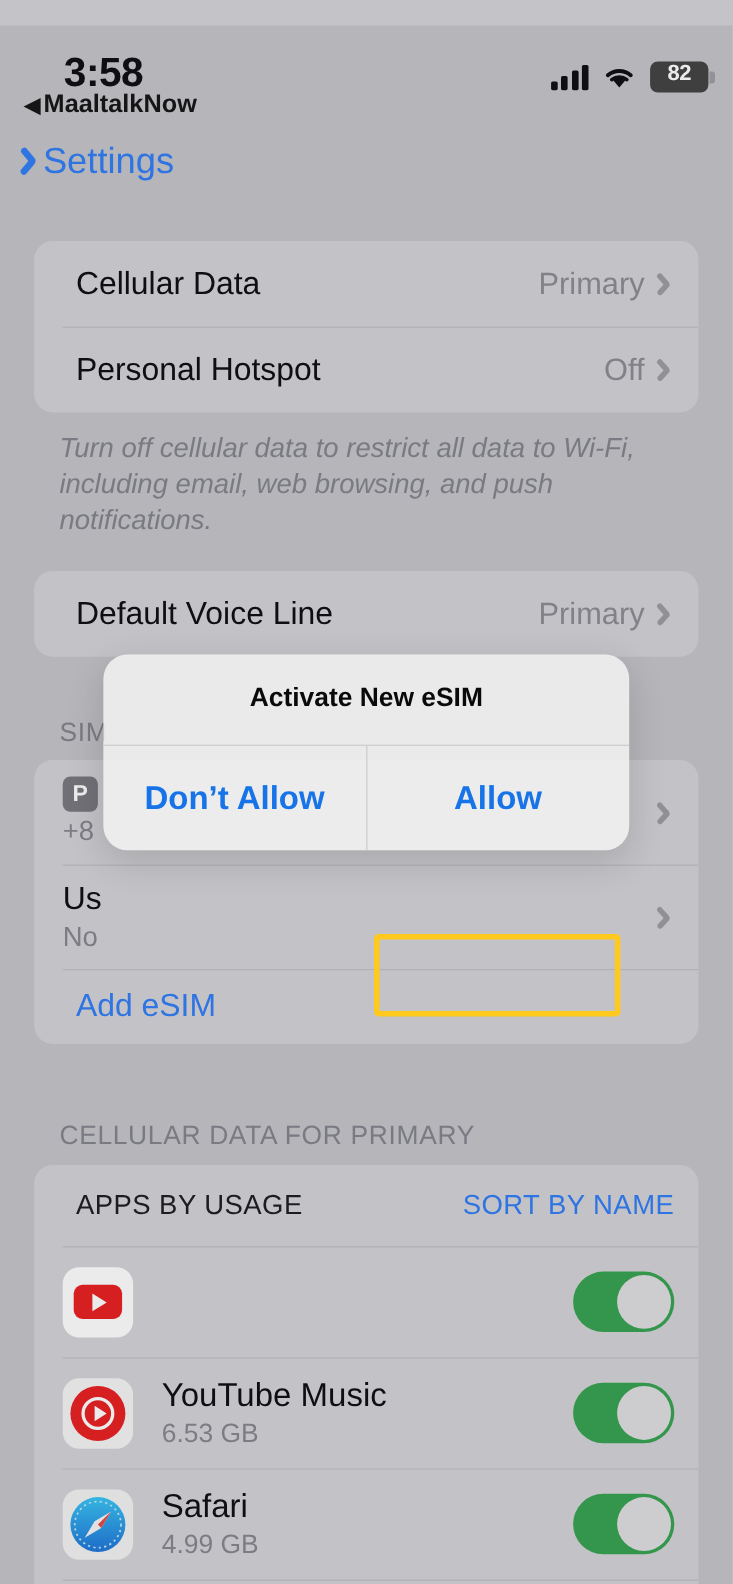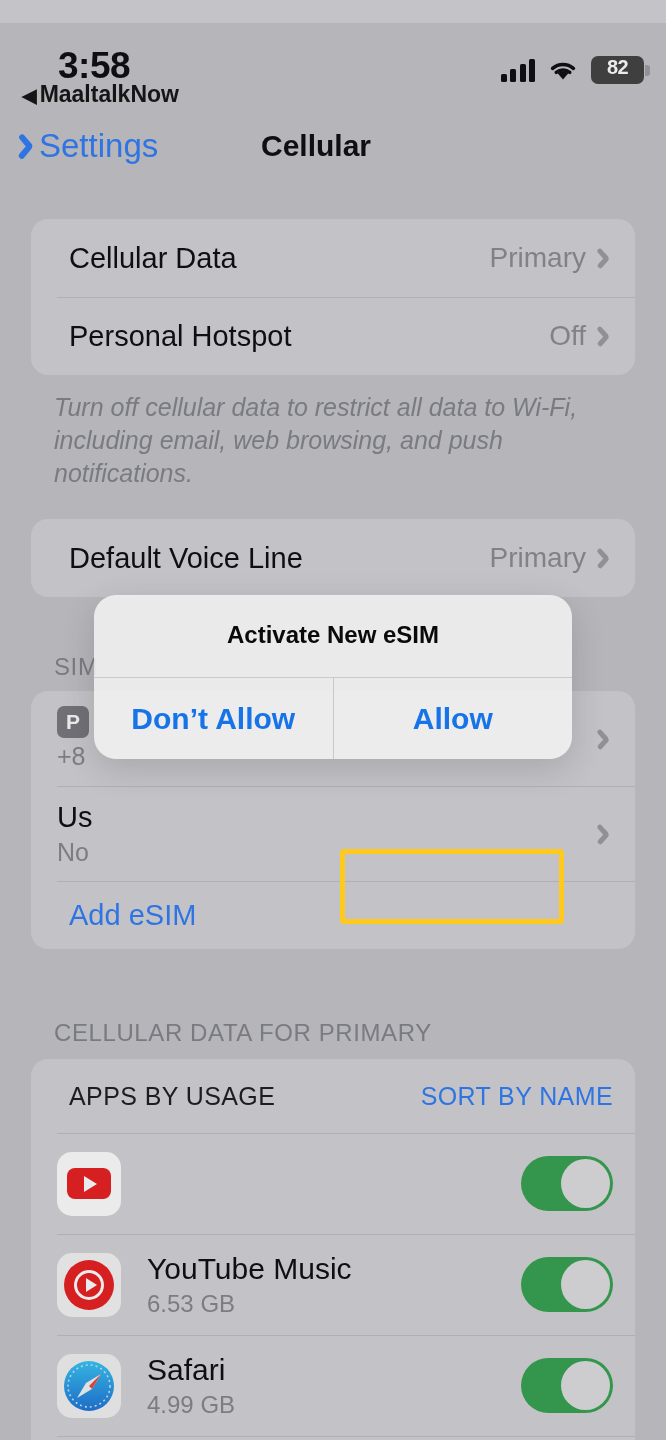--- a/index.html
+++ b/index.html
@@ -173,21 +173,21 @@
   
   #dim { position:absolute; inset:0; background:rgba(60,60,65,0.10); }
   #dialog {
     position:absolute; left:94px; top:572px; width:478px;
     background:#f0f0f0e8; border-radius:22px; overflow:hidden;
     box-shadow:0 10px 34px rgba(0,0,0,0.14);
   }
   .dlg-body { padding:26px 24px 28px; text-align:center; }
   .dlg-title { font-size:24px; font-weight:bold; color:#0a0a0a; }
   .dlg-msg { margin-top:8px; font-size:27px; line-height:36px; color:#0a0a0a; }
-  .dlg-actions { display:flex; border-top:1px solid #c9c9cc; height:82px; }
+  .dlg-actions { display:flex; border-top:1px solid #c9c9cc; height:96px; }
   .dlg-btn {
     flex:1; display:flex; align-items:center; justify-content:center;
     font-size:30px; color:#1673e8; font-weight:bold;
   }
   .dlg-btn + .dlg-btn { border-left:1px solid #c9c9cc; }
 
   
   #highlight {
     position:absolute; left:340px; top:826px; width:224px; height:75px;
     border:5px solid #ffc91e; border-radius:4px; background:transparent;
@@ -223,21 +223,20 @@
           <span>82</span>
         </span>
       </div>
     </div>
 
     <div class="navbar">
       <div class="nav-back">
         <span class="chev-left"></span>
         <span>Settings</span>
       </div>
-      <div class="nav-title">Cellular</div>
     </div>
 
     <div class="card" style="top:196px;">
       <div class="row">
         <span class="row-title">Cellular Data</span>
         <span class="row-right">
           <span>Primary</span>
           <span class="chev-right"></span>
         </span>
       </div>

